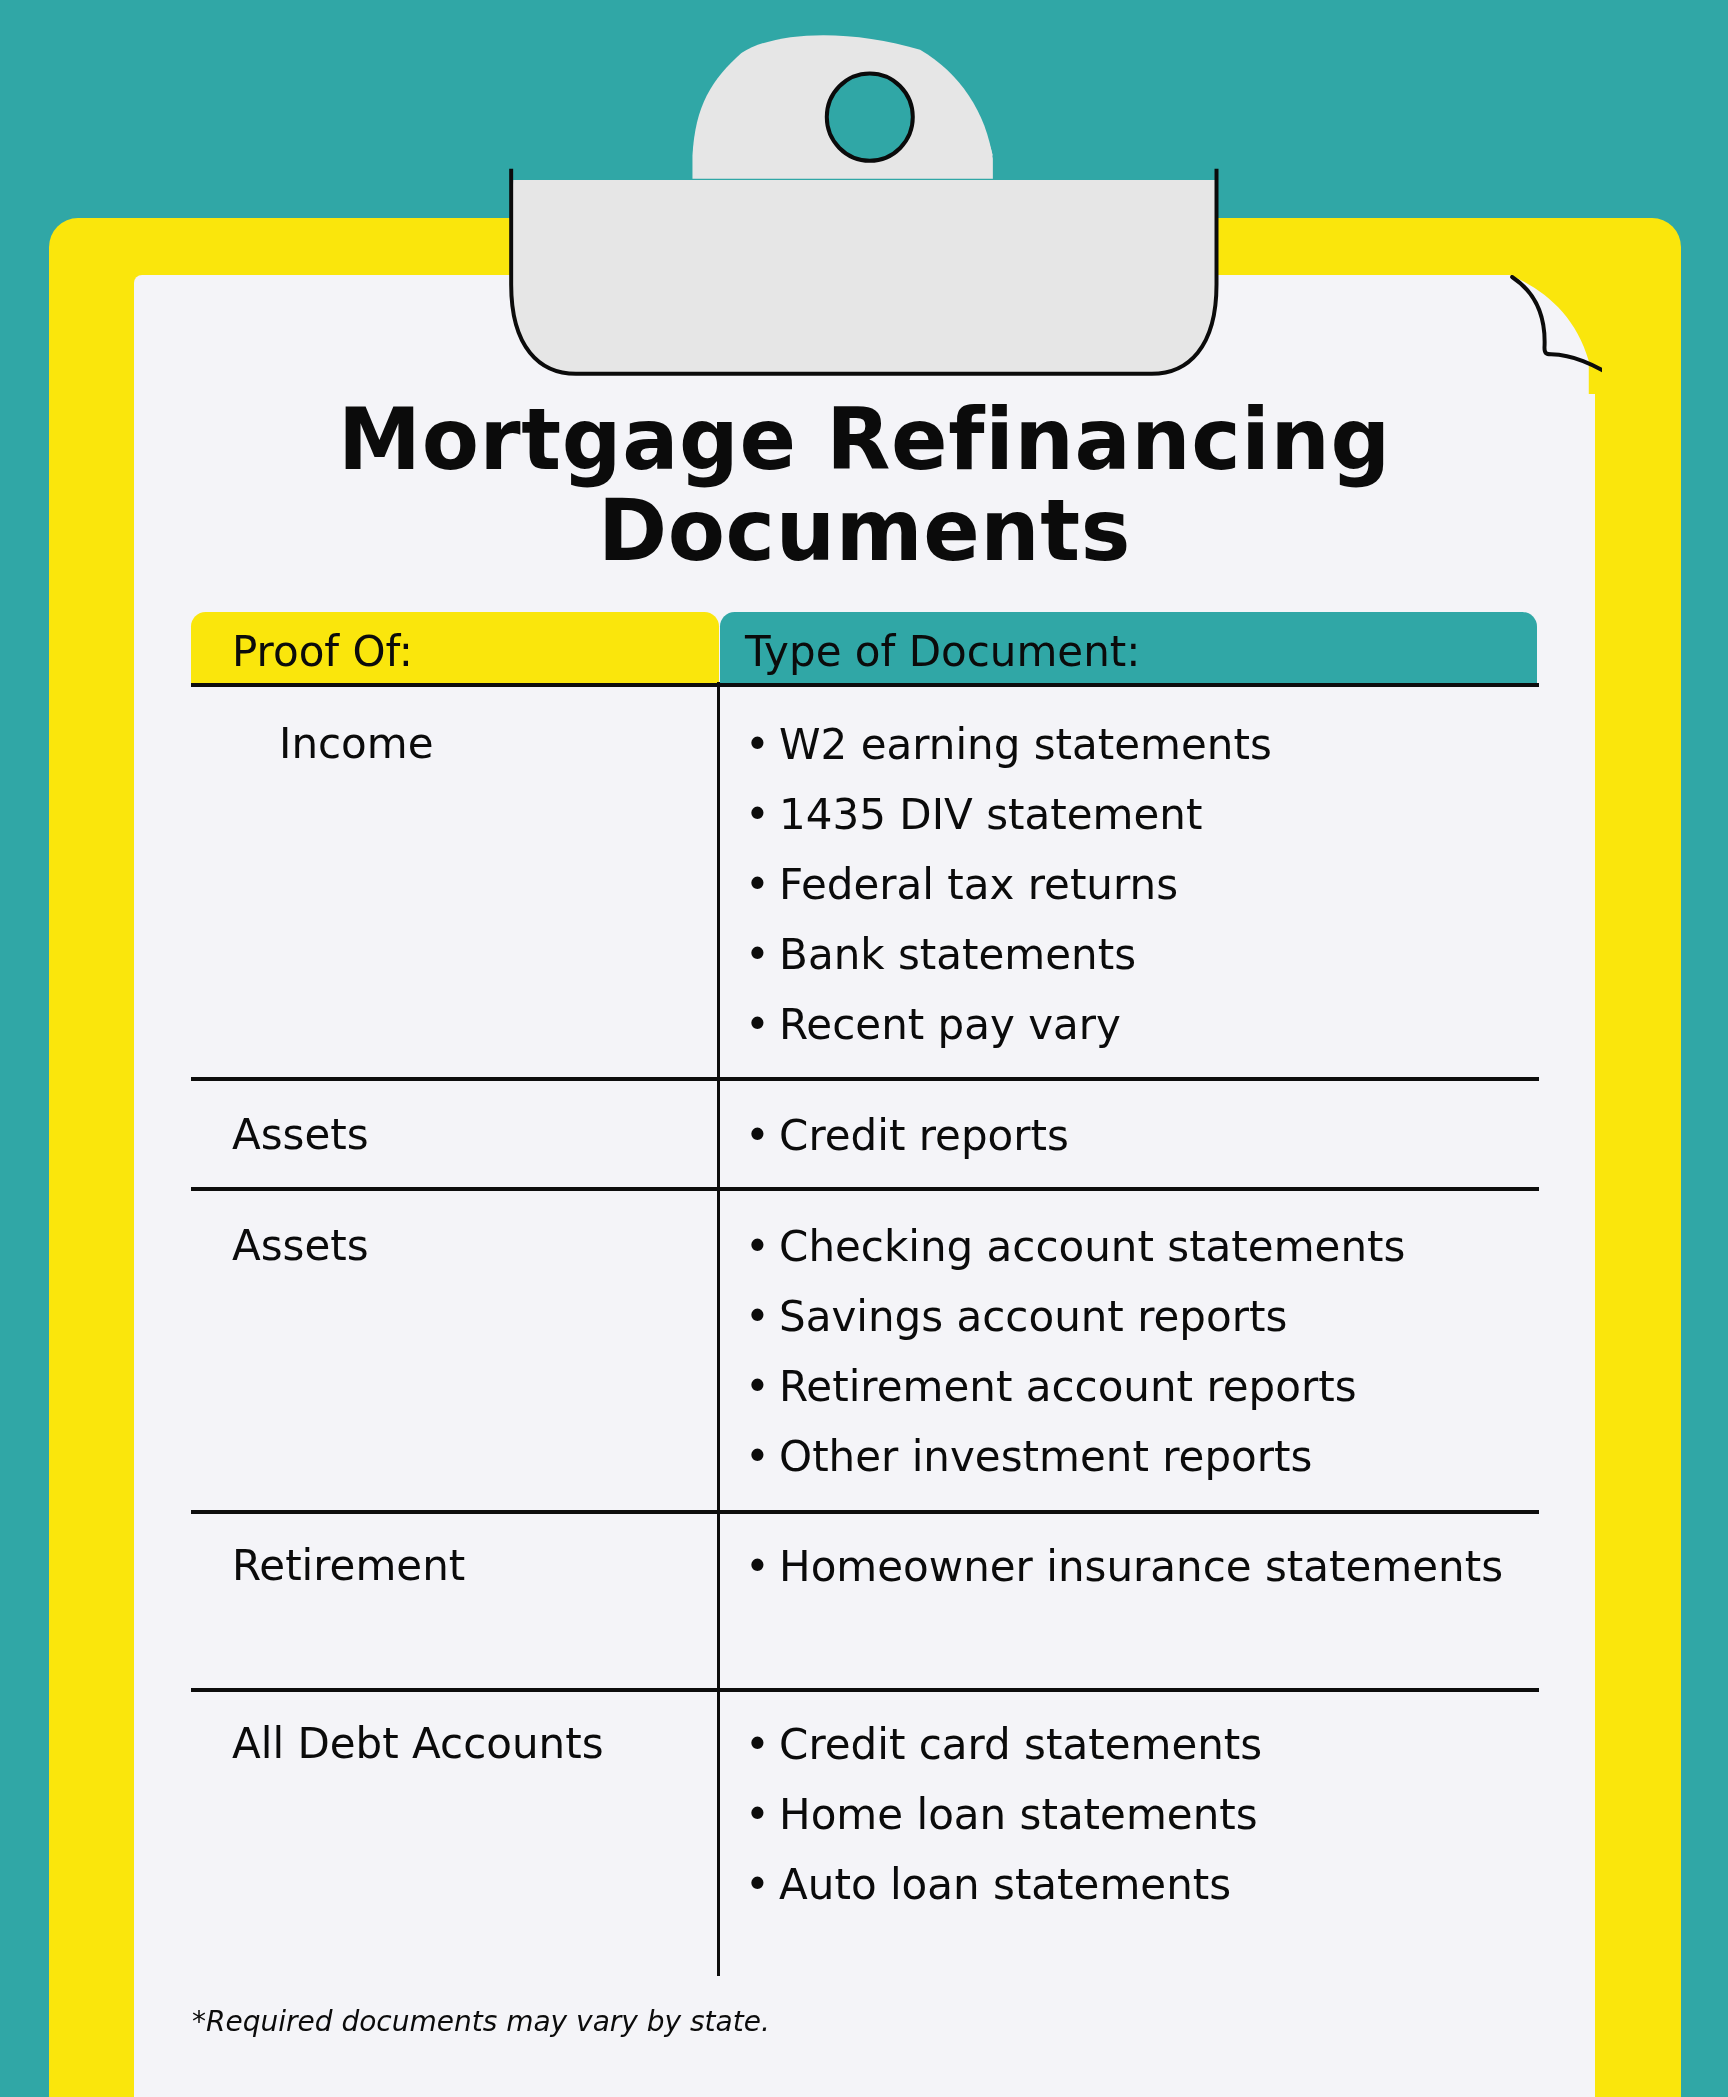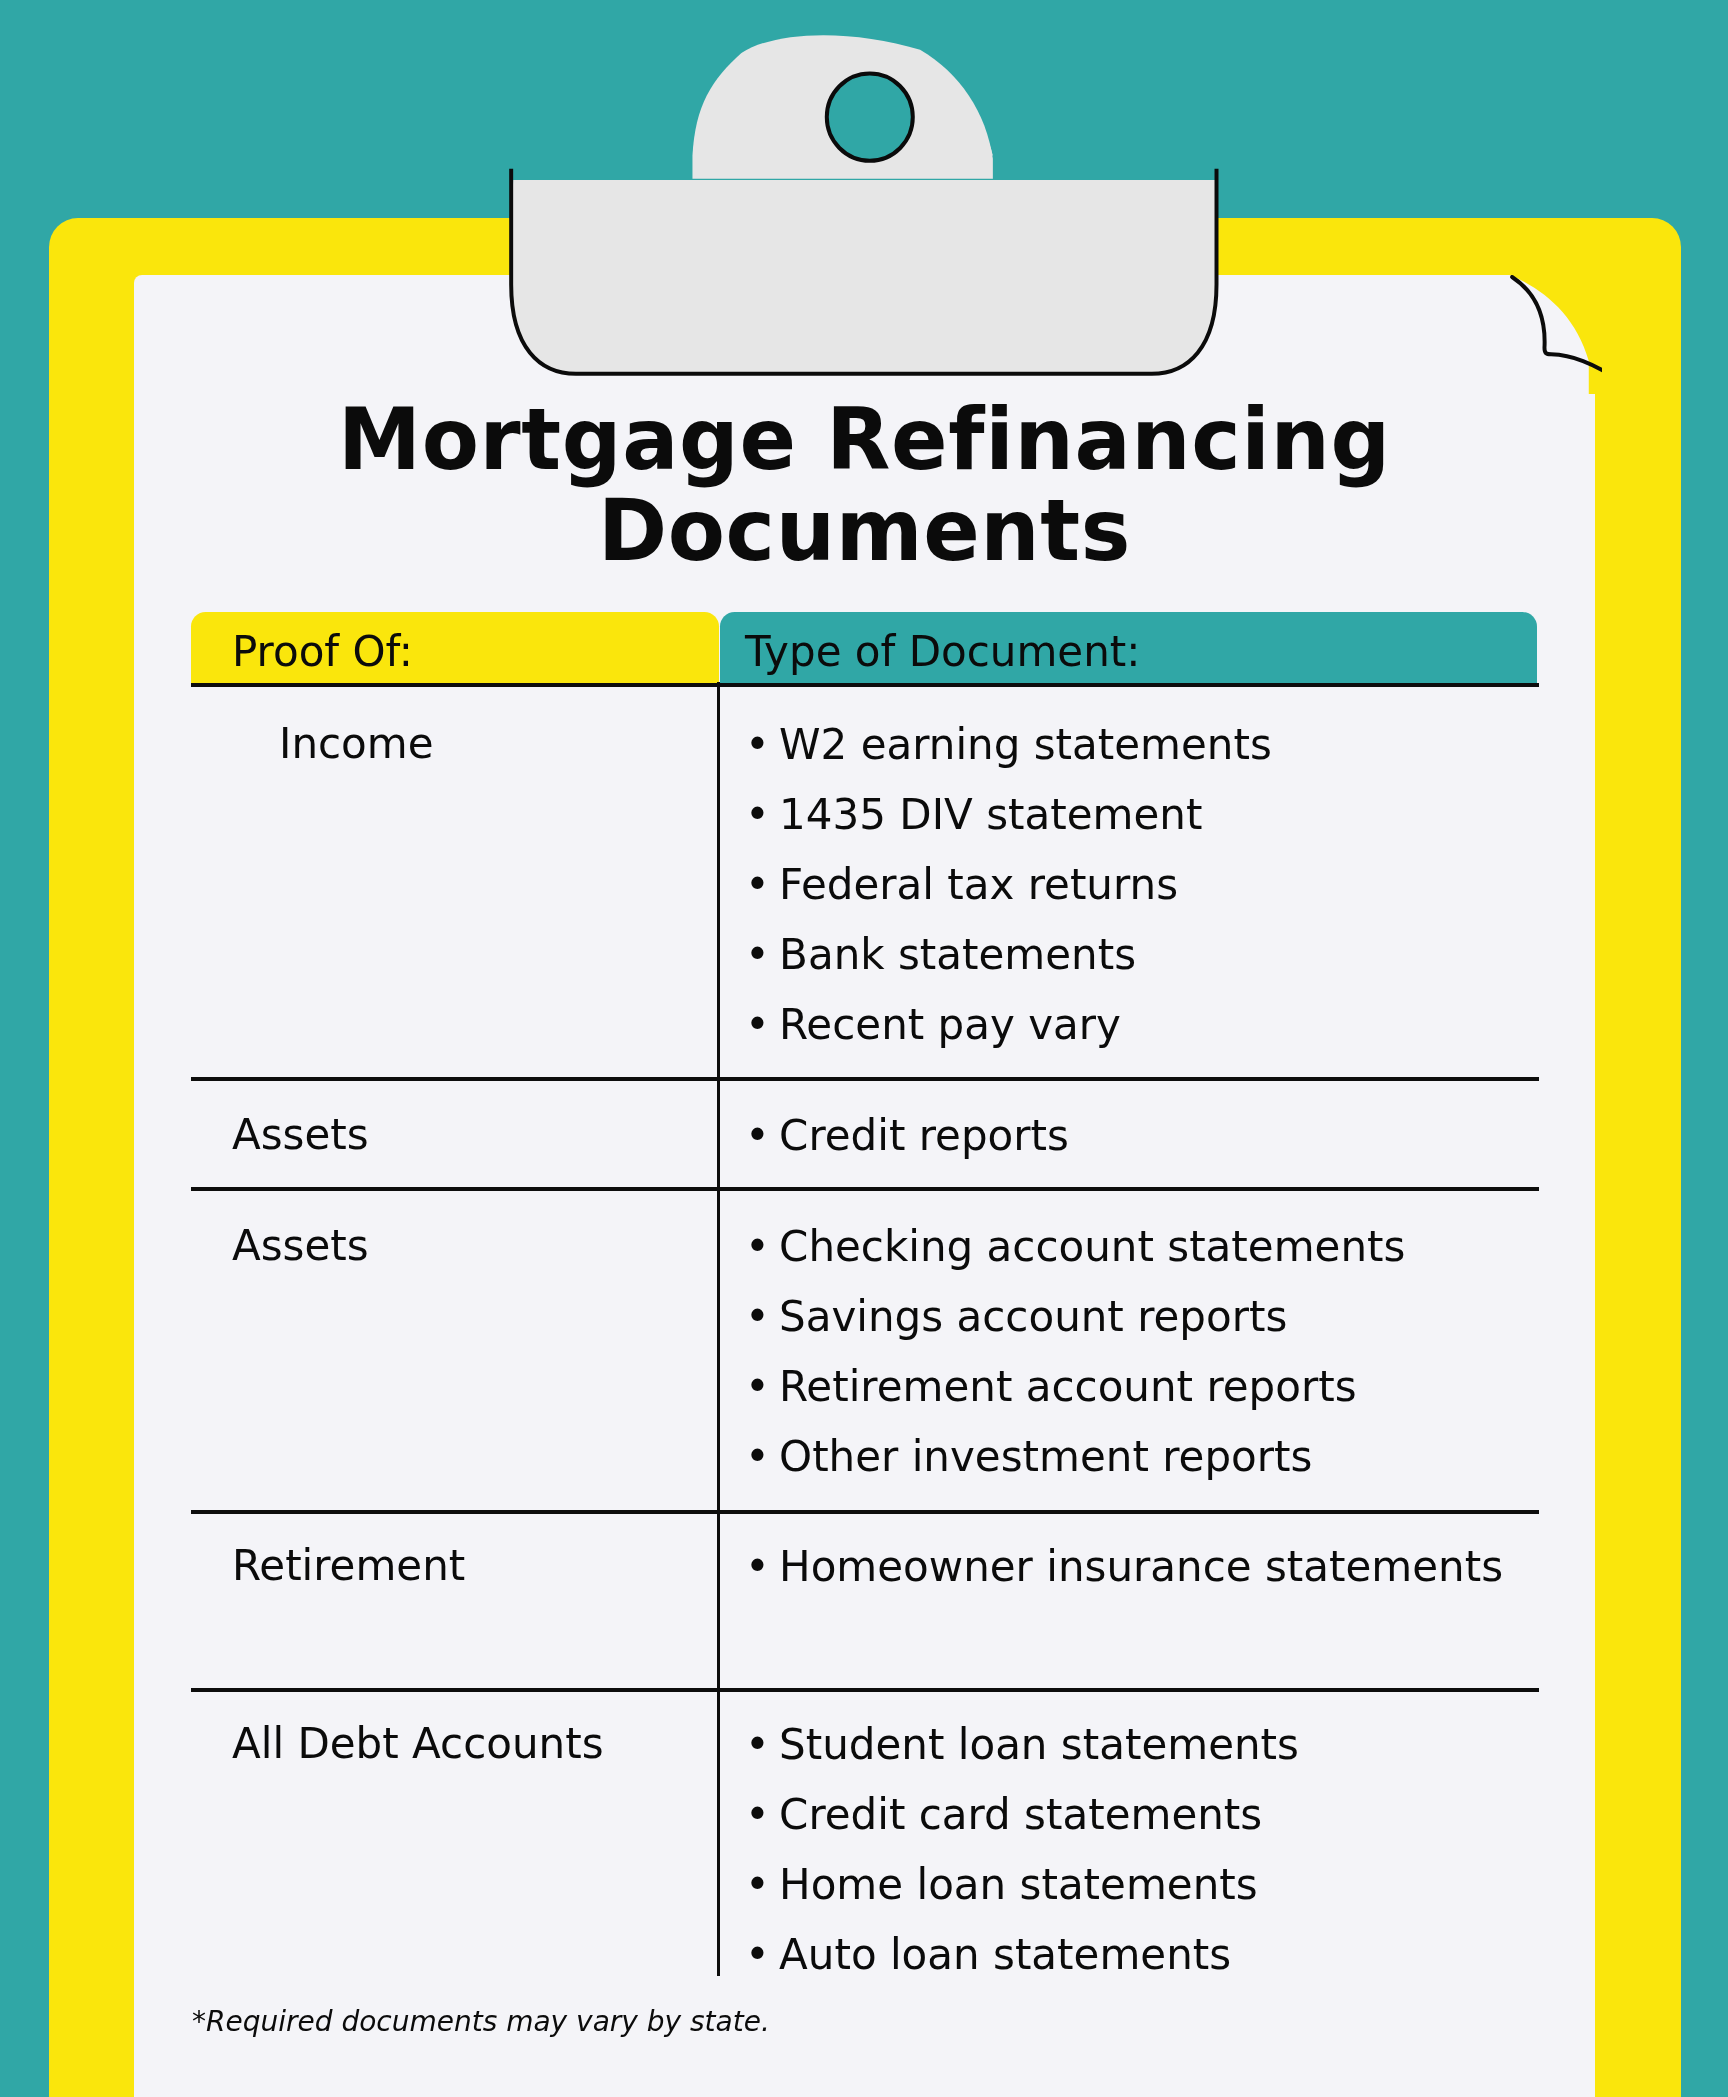--- a/index.html
+++ b/index.html
@@ -84,20 +84,19 @@
   <li>Other investment reports</li>
 </ul>
 
 <div class="row-label" style="top:1543px;">Retirement</div>
 <ul class="items" style="top:1532px;">
   <li>Homeowner insurance statements</li>
 </ul>
 
 <div class="row-label" style="top:1721px;">All Debt Accounts</div>
 <ul class="items" style="top:1710px;">
-  <li>Student loan statements</li>
   <li>Credit card statements</li>
   <li>Home loan statements</li>
   <li>Auto loan statements</li>
 </ul>
 
 <div class="footnote">*Required documents may vary by state.</div>
 
 
 </body></html>

